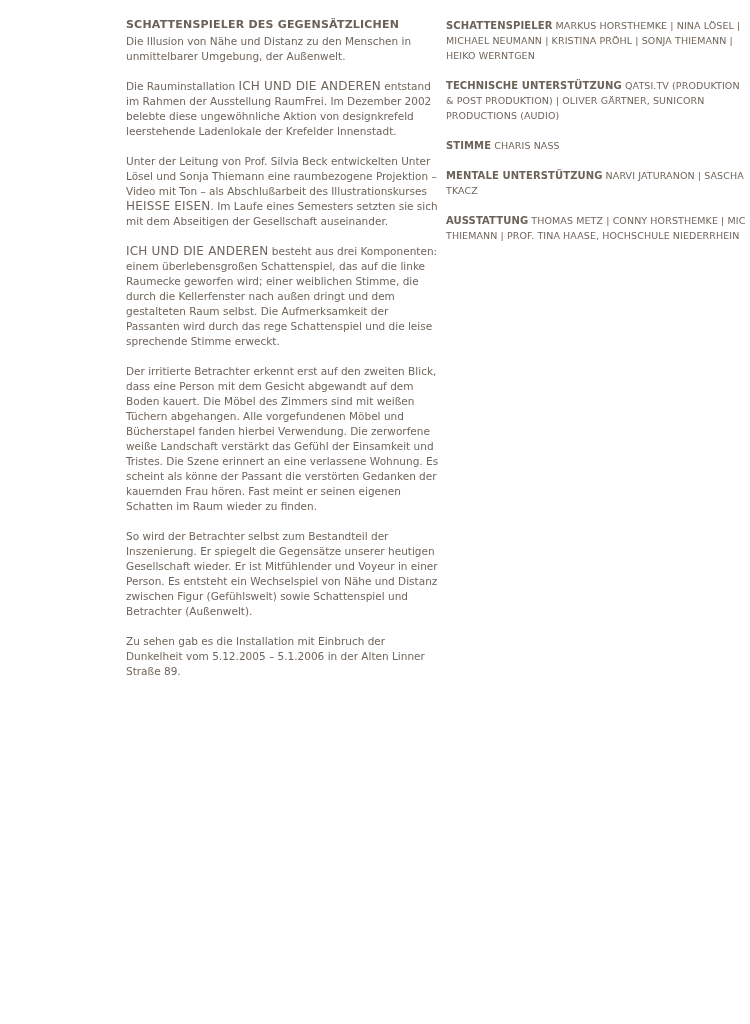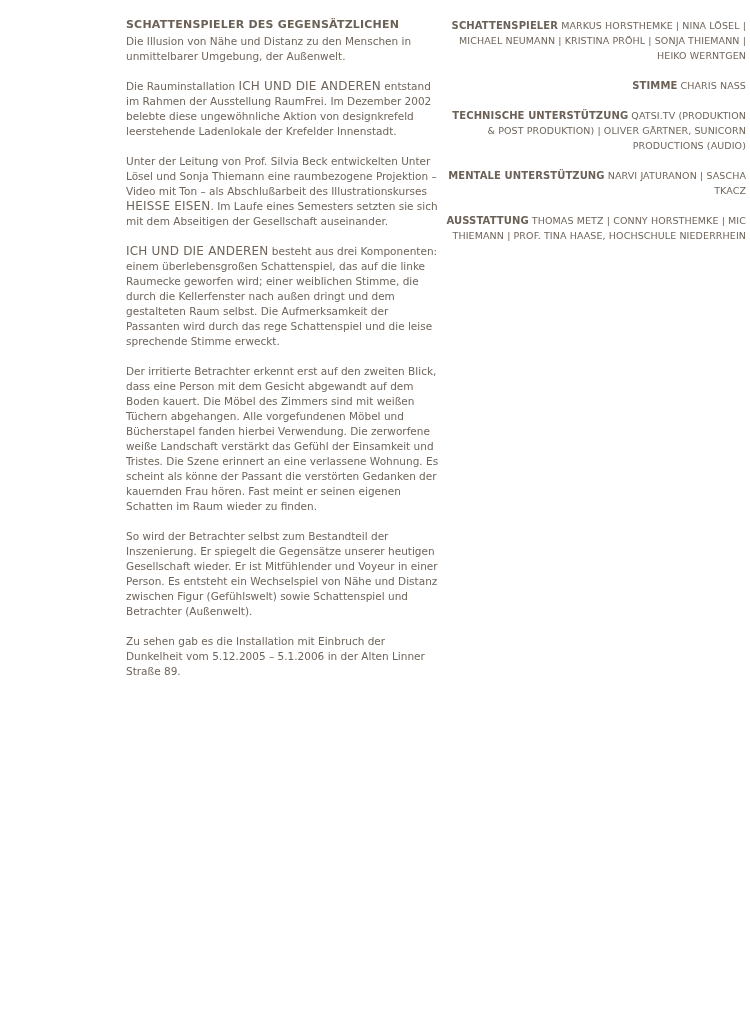--- a/index.html
+++ b/index.html
@@ -37,21 +37,21 @@
 
   .credits-col {
     position: absolute;
     left: 446px;
     top: 18px;
     width: 300px;
     font-size: 9.5px;
     line-height: 15px;
     letter-spacing: 0.1px;
   }
-  .credit { margin: 0 0 15px 0; text-align: right; }
+  .credit { margin: 0 0 15px 0; }
   .credit .label {
     font-weight: bold;
     font-size: 10px;
     color: #6b6157;
   }
 </style>
 </head>
 <body>
 
 <main>
@@ -70,22 +70,22 @@
     <p><span>Der irritierte Betrachter erkennt erst auf den zweiten Blick, dass eine Person mit dem Gesicht abgewandt auf dem Boden kauert. Die Möbel des Zimmers sind mit weißen Tüchern abgehangen. Alle vorgefundenen Möbel und Bücherstapel fanden hierbei Verwendung. Die zerworfene weiße Landschaft verstärkt das Gefühl der Einsamkeit und Tristes. Die Szene erinnert an eine verlassene Wohnung. Es scheint als könne der Passant die verstörten Gedanken der kauernden Frau hören. Fast meint er seinen eigenen Schatten im Raum wieder zu finden.</span></p>
 
     <p><span>So wird der Betrachter selbst zum Bestandteil der Inszenierung. Er spiegelt die Gegensätze unserer heutigen Gesellschaft wieder. Er ist Mitfühlender und Voyeur in einer Person. Es entsteht ein Wechselspiel von Nähe und Distanz zwischen Figur (Gefühlswelt) sowie Schattenspiel und Betrachter (Außenwelt).</span></p>
 
     <p><span>Zu sehen gab es die Installation mit Einbruch der Dunkelheit vom 5.12.2005 – 5.1.2006 in der Alten Linner Straße 89.</span></p>
   </section>
 
   <aside class="credits-col">
     <p class="credit"><span class="label">SCHATTENSPIELER</span><span> MARKUS HORSTHEMKE | NINA LÖSEL | MICHAEL NEUMANN | KRISTINA PRÖHL | SONJA THIEMANN | HEIKO WERNTGEN</span></p>
 
+    <p class="credit"><span class="label">TECHNISCHE UNTERSTÜTZUNG</span><span> QATSI.TV (PRODUKTION &amp; POST PRODUKTION) | OLIVER GÄRTNER, SUNICORN PRODUCTIONS (AUDIO)</span></p>
+
     <p class="credit"><span class="label">STIMME</span><span> CHARIS NASS</span></p>
-
-    <p class="credit"><span class="label">TECHNISCHE UNTERSTÜTZUNG</span><span> QATSI.TV (PRODUKTION &amp; POST PRODUKTION) | OLIVER GÄRTNER, SUNICORN PRODUCTIONS (AUDIO)</span></p>
 
     <p class="credit"><span class="label">MENTALE UNTERSTÜTZUNG</span><span> NARVI JATURANON | SASCHA TKACZ</span></p>
 
     <p class="credit"><span class="label">AUSSTATTUNG</span><span> THOMAS METZ | CONNY HORSTHEMKE | MIC THIEMANN | PROF. TINA HAASE, HOCHSCHULE NIEDERRHEIN</span></p>
   </aside>
 
 </main>
 
 </body></html>

